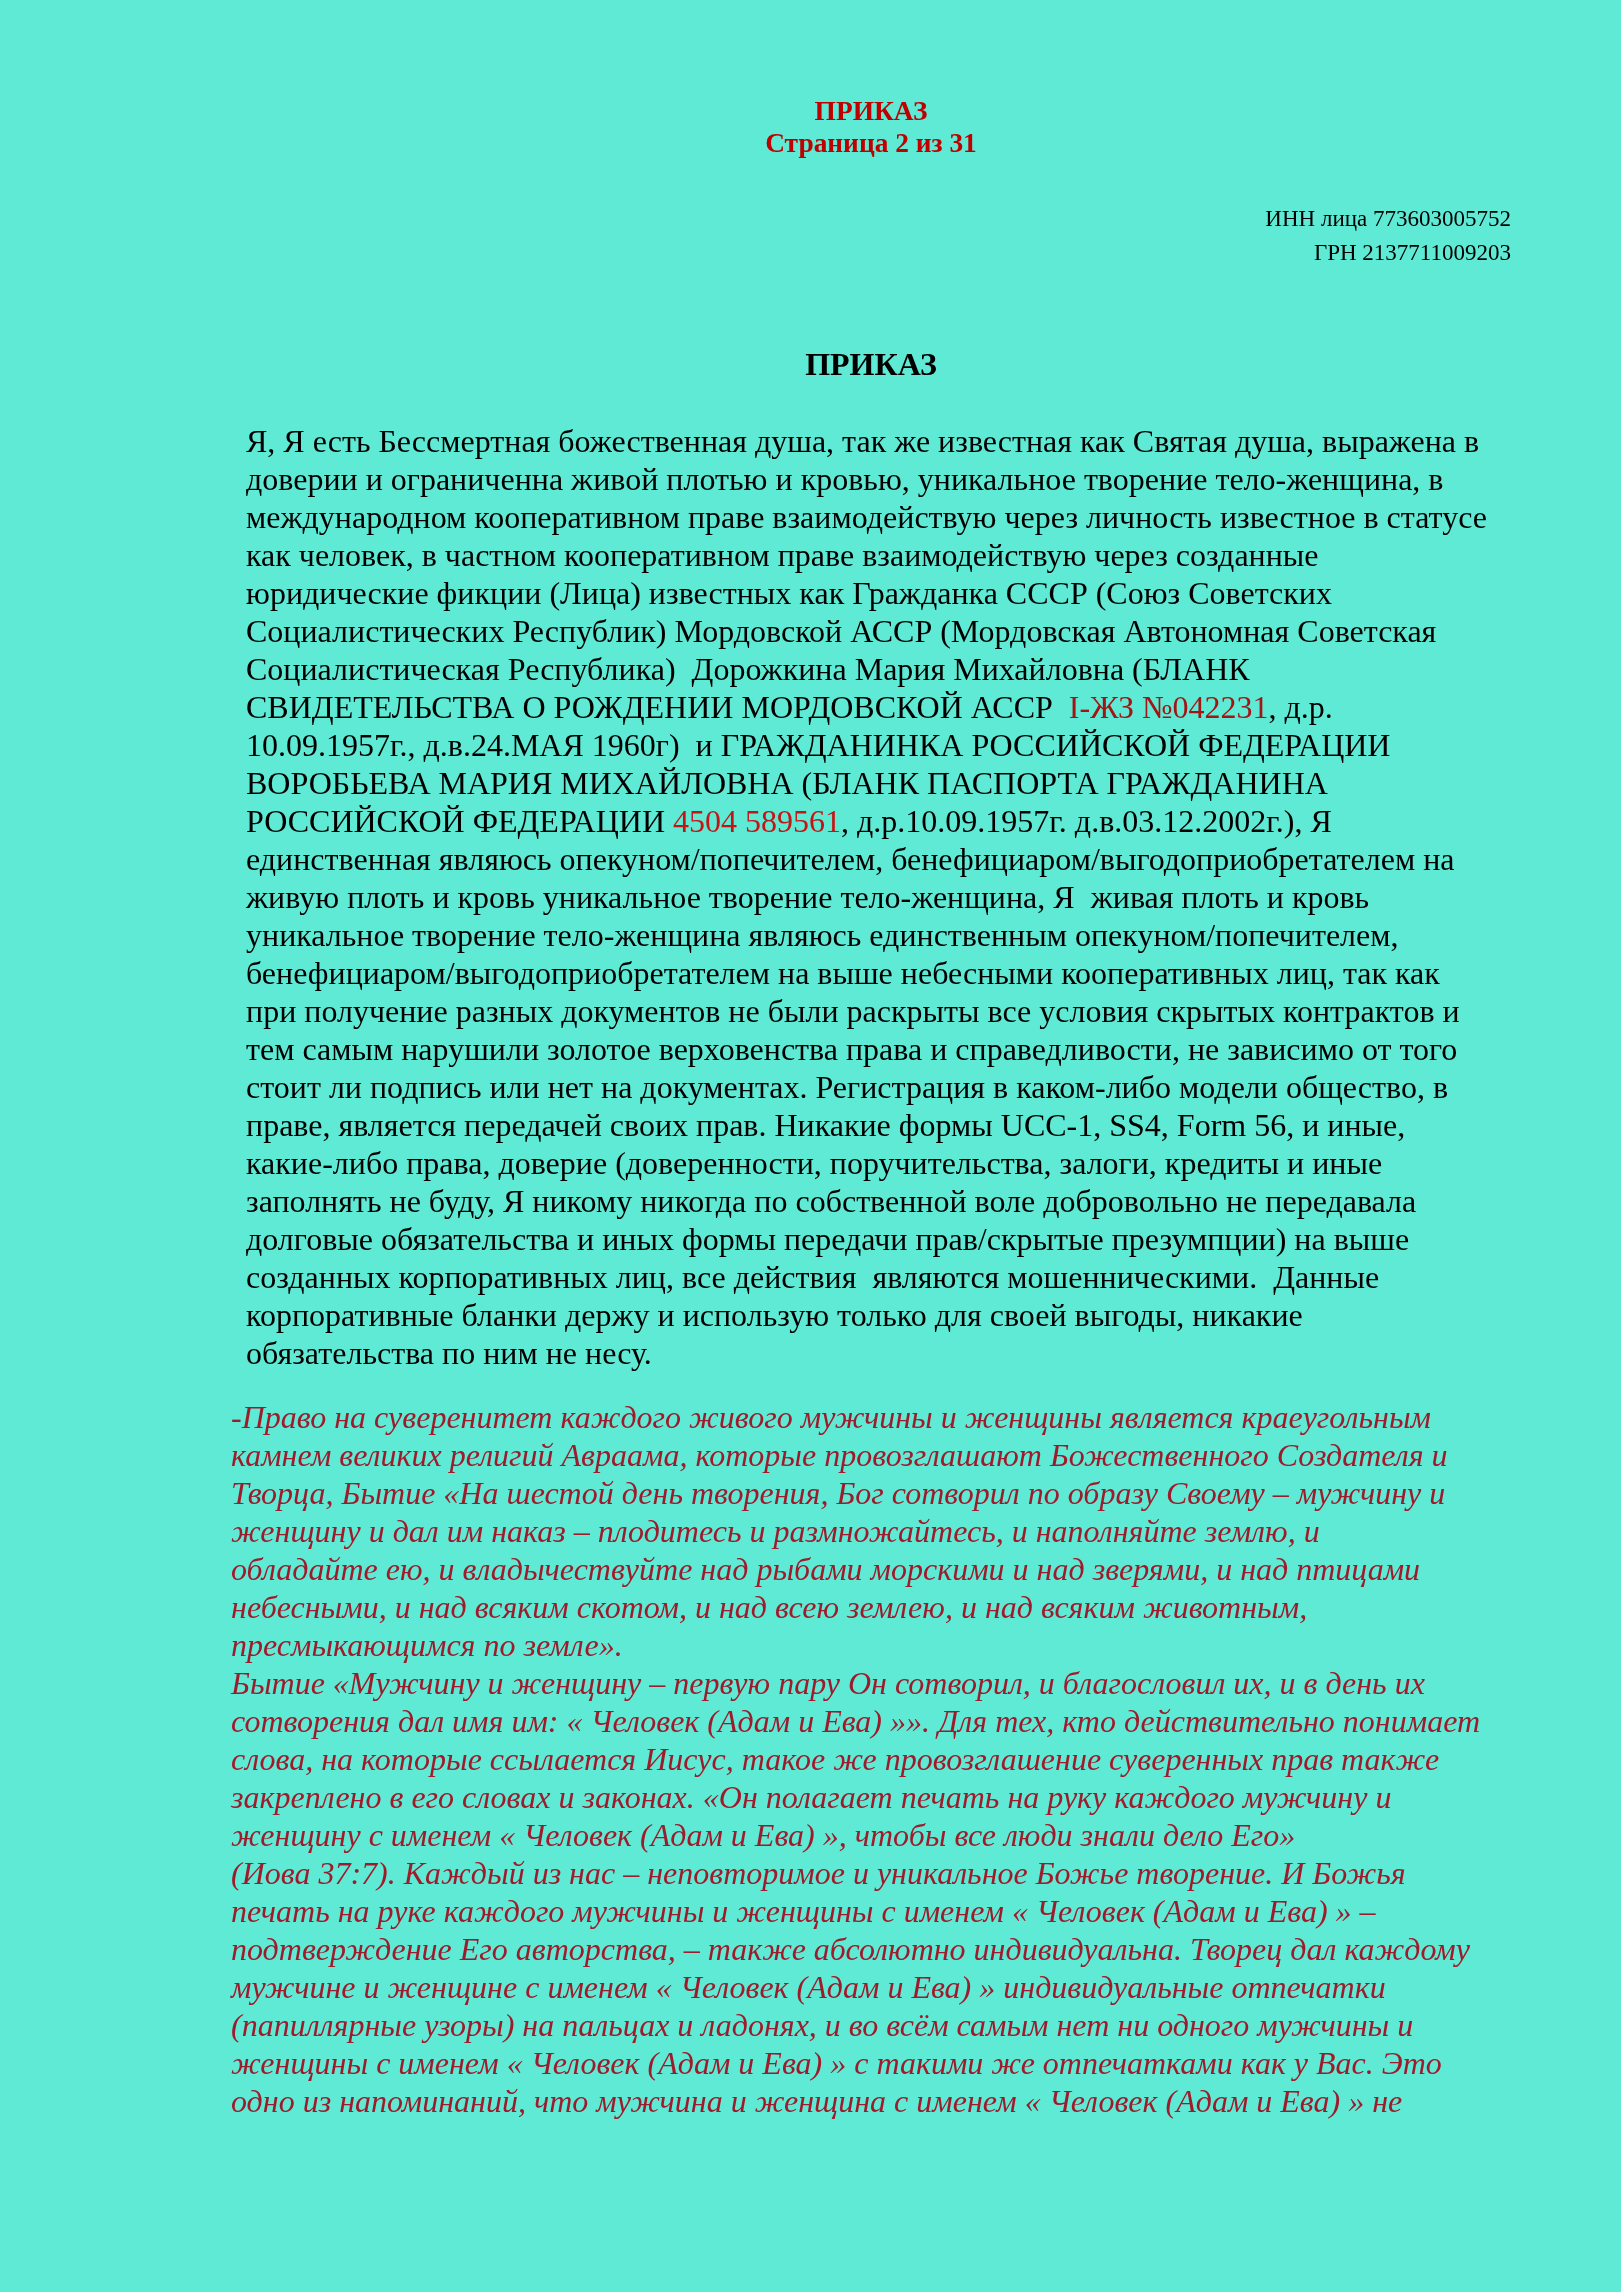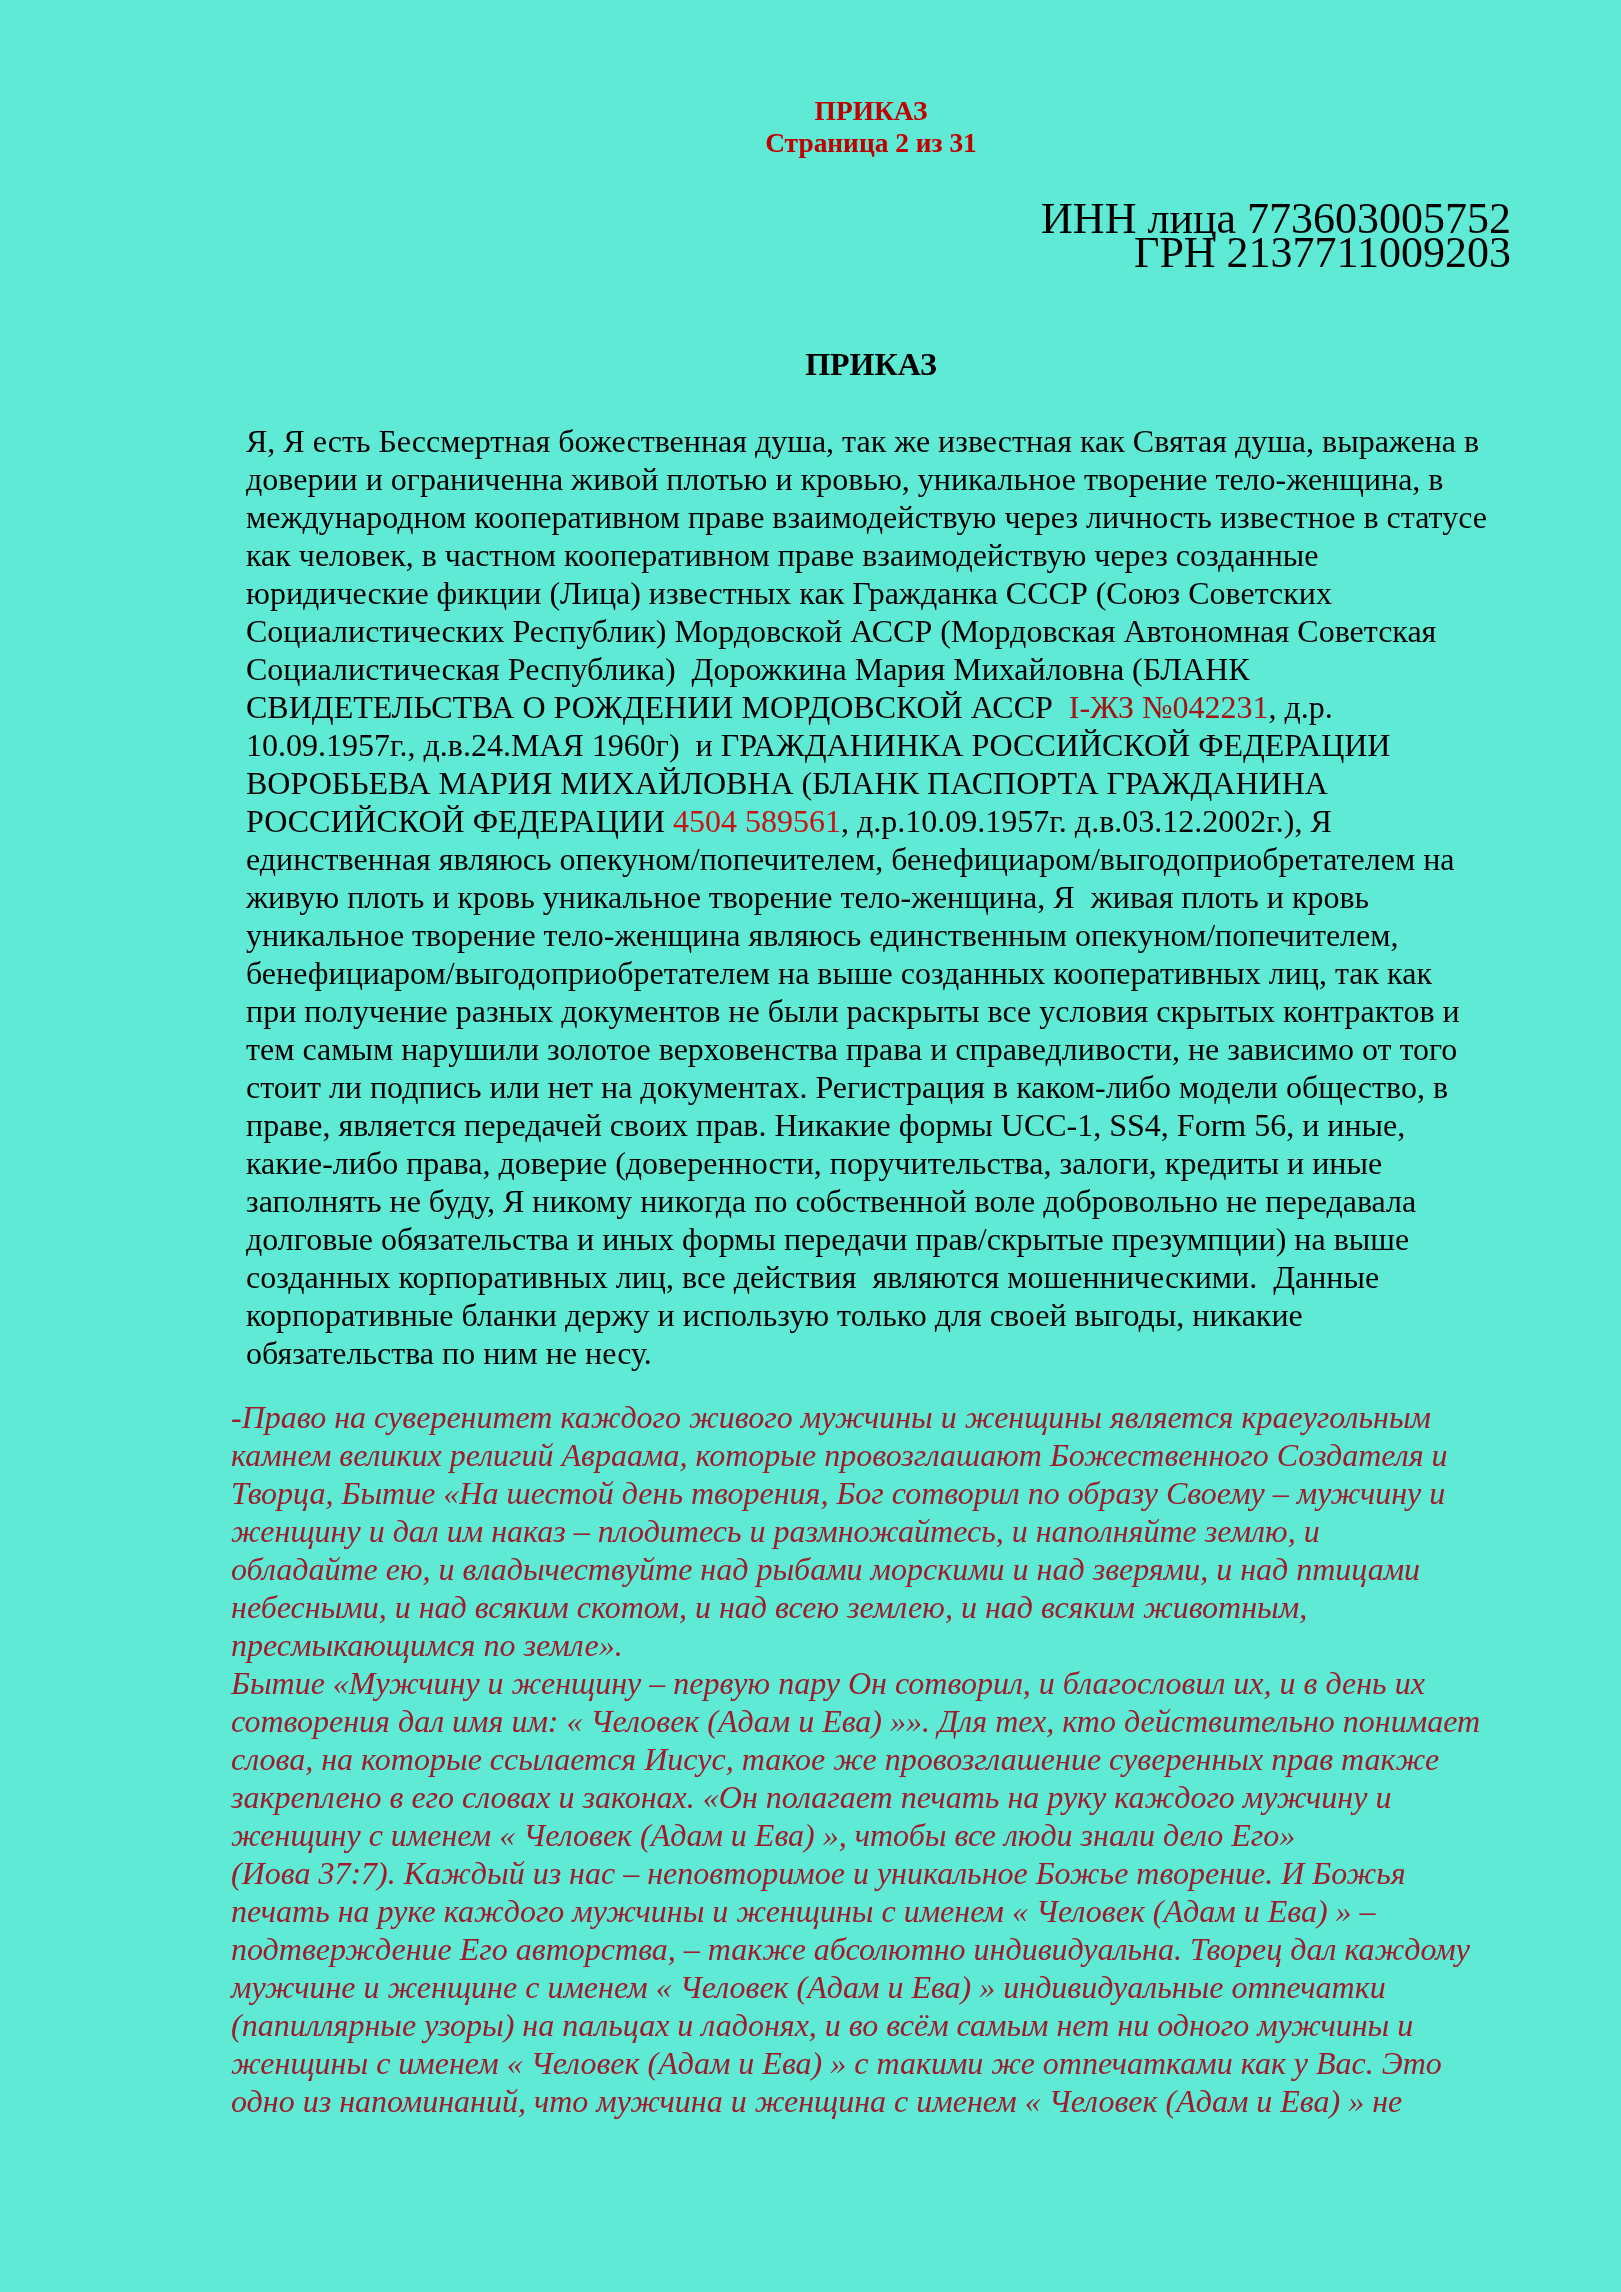--- a/index.html
+++ b/index.html
@@ -15,21 +15,21 @@
     padding: 95px 110px 0 231px; 
   }
   .doc-header {
     text-align: center;
     font-weight: bold;
     font-size: 27.4px;
     line-height: 32px;
   }
   .reg-ids {
     text-align: right;
-    font-size: 44px;
+    font-size: 23px;
     line-height: 34px;
     margin-top: 43px;
   }
   .doc-title {
     text-align: center;
     font-weight: bold;
     font-size: 32px;
     line-height: 37px;
     margin: 76px 0 0 0;
   }
@@ -72,21 +72,21 @@
       <div class="text-line">юридические фикции (Лица) известных как Гражданка СССР (Союз Советских</div>
       <div class="text-line">Социалистических Республик) Мордовской АССР (Мордовская Автономная Советская</div>
       <div class="text-line">Социалистическая Республика)  Дорожкина Мария Михайловна (БЛАНК</div>
       <div class="text-line"><span>СВИДЕТЕЛЬСТВА О РОЖДЕНИИ МОРДОВСКОЙ АССР  </span><span style="color: rgb(163, 21, 21);">I-ЖЗ №042231</span><span>, д.р.</span></div>
       <div class="text-line">10.09.1957г., д.в.24.МАЯ 1960г)  и ГРАЖДАНИНКА РОССИЙСКОЙ ФЕДЕРАЦИИ</div>
       <div class="text-line">ВОРОБЬЕВА МАРИЯ МИХАЙЛОВНА (БЛАНК ПАСПОРТА ГРАЖДАНИНА</div>
       <div class="text-line"><span>РОССИЙСКОЙ ФЕДЕРАЦИИ </span><span style="color: rgb(195, 21, 21);">4504 589561</span><span>, д.р.10.09.1957г. д.в.03.12.2002г.), Я</span></div>
       <div class="text-line">единственная являюсь опекуном/попечителем, бенефициаром/выгодоприобретателем на</div>
       <div class="text-line">живую плоть и кровь уникальное творение тело-женщина, Я  живая плоть и кровь</div>
       <div class="text-line">уникальное творение тело-женщина являюсь единственным опекуном/попечителем,</div>
-      <div class="text-line">бенефициаром/выгодоприобретателем на выше созданных кооперативных лиц, так как</div>
+      <div class="text-line">бенефициаром/выгодоприобретателем на выше небесными кооперативных лиц, так как</div>
       <div class="text-line">при получение разных документов не были раскрыты все условия скрытых контрактов и</div>
       <div class="text-line">тем самым нарушили золотое верховенства права и справедливости, не зависимо от того</div>
       <div class="text-line">стоит ли подпись или нет на документах. Регистрация в каком-либо модели общество, в</div>
       <div class="text-line">праве, является передачей своих прав. Никакие формы UCC-1, SS4, Form 56, и иные,</div>
       <div class="text-line">какие-либо права, доверие (доверенности, поручительства, залоги, кредиты и иные</div>
       <div class="text-line">заполнять не буду, Я никому никогда по собственной воле добровольно не передавала</div>
       <div class="text-line">долговые обязательства и иных формы передачи прав/скрытые презумпции) на выше</div>
       <div class="text-line">созданных корпоративных лиц, все действия  являются мошенническими.  Данные</div>
       <div class="text-line">корпоративные бланки держу и использую только для своей выгоды, никакие</div>
       <div class="text-line">обязательства по ним не несу.</div>

